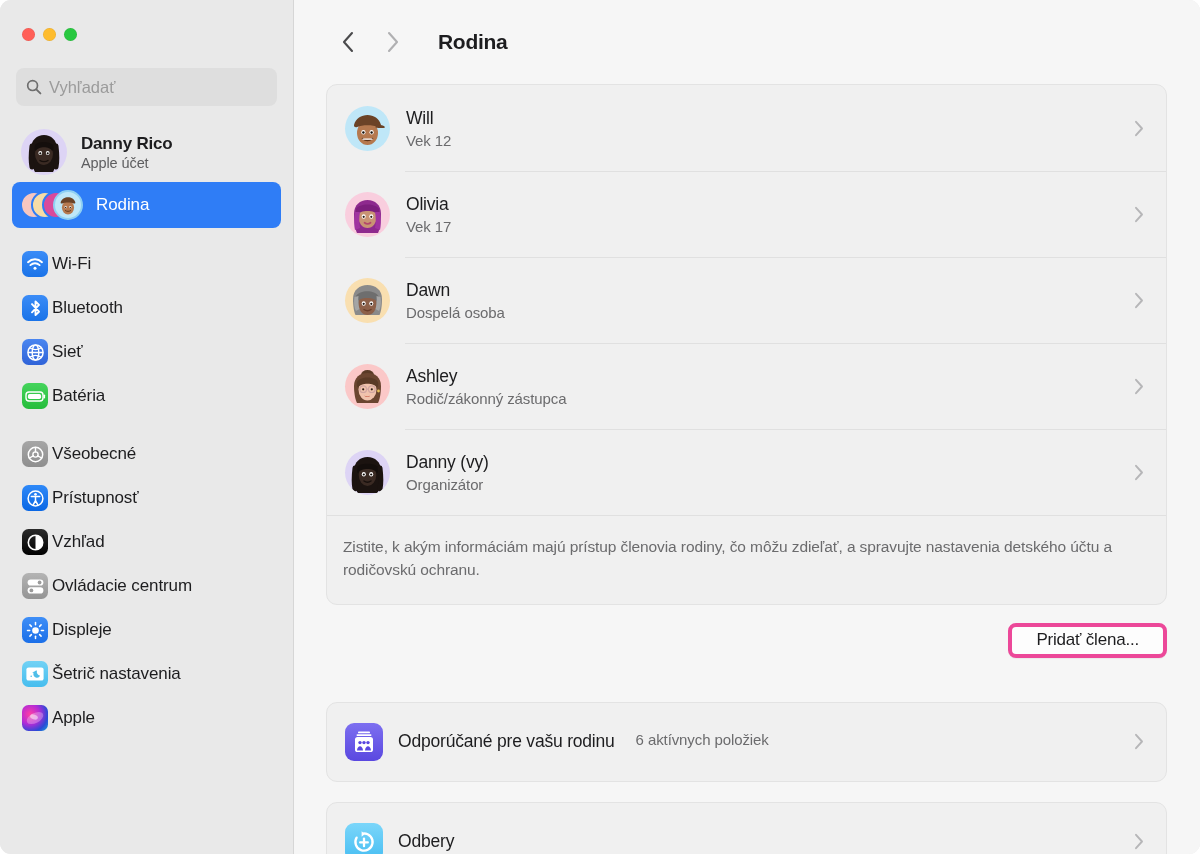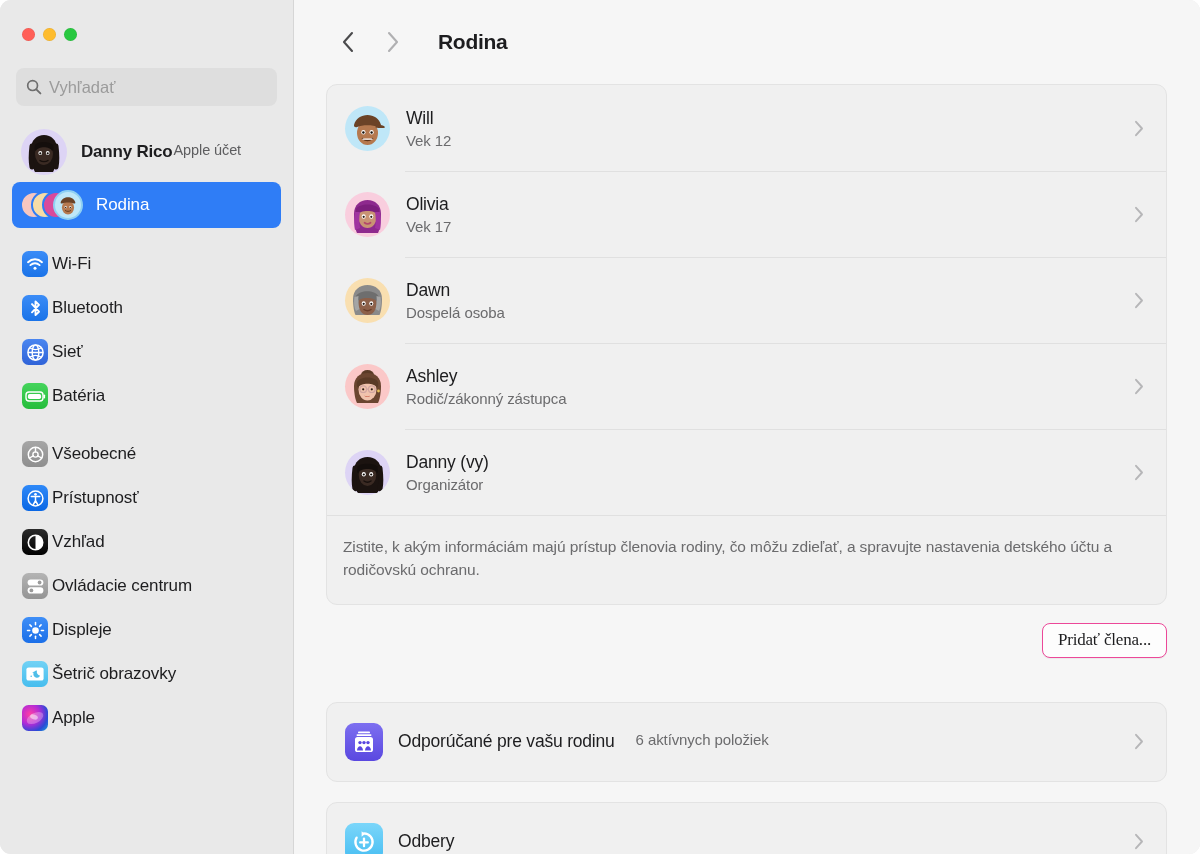--- a/index.html
+++ b/index.html
@@ -83,21 +83,21 @@
   .row.account { height: 60px; padding-left: 9px; gap: 14px; }
   .row.selected { background: #2f7df6; }
   .row.selected .row-title { color: #fff; }
 
   .row-title {
     font-size: 17px;
     color: #1d1d1f;
     letter-spacing: -0.1px;
     white-space: nowrap;
   }
-  .acct-text { display: flex; flex-direction: row; justify-content: center; gap: 1px; }
+  .acct-text { display: flex; flex-direction: column; justify-content: center; gap: 1px; }
   .acct-name { font-size: 17px; font-weight: bold; color: #1d1d1f; letter-spacing: -0.2px; }
   .acct-sub  { font-size: 14.5px; color: #5d5d5f; letter-spacing: -0.1px; }
 
   .avatar-lg {
     width: 46px; height: 46px; border-radius: 50%;
     flex: none;
     position: relative;
     overflow: hidden;
   }
   .sec-gap { height: 14px; }
@@ -198,25 +198,25 @@
     font-size: 15.5px;
     line-height: 1.5;
     color: #6b6b6d;
     letter-spacing: -0.1px;
   }
   .desc::before { left: 0; }
 
   .btn-row { display: flex; justify-content: flex-end; margin-top: 18px; }
   .btn {
     background: #fdfdfd;
-    border: 1px solid #ec4899;
+    border: 4px solid #ec4899;
     border-radius: 8px;
     height: 35px;
-    padding: 0 15px;
-    font-family: Liberation Serif, serif;
+    padding: 0 24px;
+    font-family: Liberation Sans, sans-serif;
     font-size: 17px;
     color: #1d1d1f;
     letter-spacing: -0.2px;
     box-shadow: 0 1px 1px rgba(0,0,0,.05);
     cursor: default;
   }
 
   .link-row {
     display: flex; align-items: center;
     height: 78px;
@@ -426,21 +426,21 @@
 
       <div class="row">
         <span class="icn icn-save">
           <svg width="20" height="16" viewBox="0 0 20 16">
             <rect x="1.4" y="1.4" width="17.2" height="13.2" rx="2.2" fill="#fff"></rect>
             <path d="M12 4.4a3.6 3.6 0 1 0 3.1 5.4A4.1 4.1 0 0 1 12 4.4z" fill="#4ebde8"></path>
             <circle cx="6.2" cy="10.2" r="0.8" fill="#4ebde8"></circle>
             <circle cx="8.3" cy="6.4" r="0.6" fill="#4ebde8"></circle>
           </svg>
         </span>
-        <span class="row-title">Šetrič obrazovky</span>
+        <span class="row-title">Šetrič nastavenia</span>
       </div>
 
       <div class="row">
         <span class="icn icn-siri">
           <svg width="26" height="26" viewBox="0 0 26 26">
             <ellipse cx="13" cy="13" rx="9" ry="5" fill="rgba(255,255,255,.28)" transform="rotate(-28 13 13)"></ellipse>
             <ellipse cx="12" cy="12" rx="4" ry="2.4" fill="rgba(255,255,255,.5)" transform="rotate(18 12 12)"></ellipse>
           </svg>
         </span>
         <span class="row-title">Apple</span>

